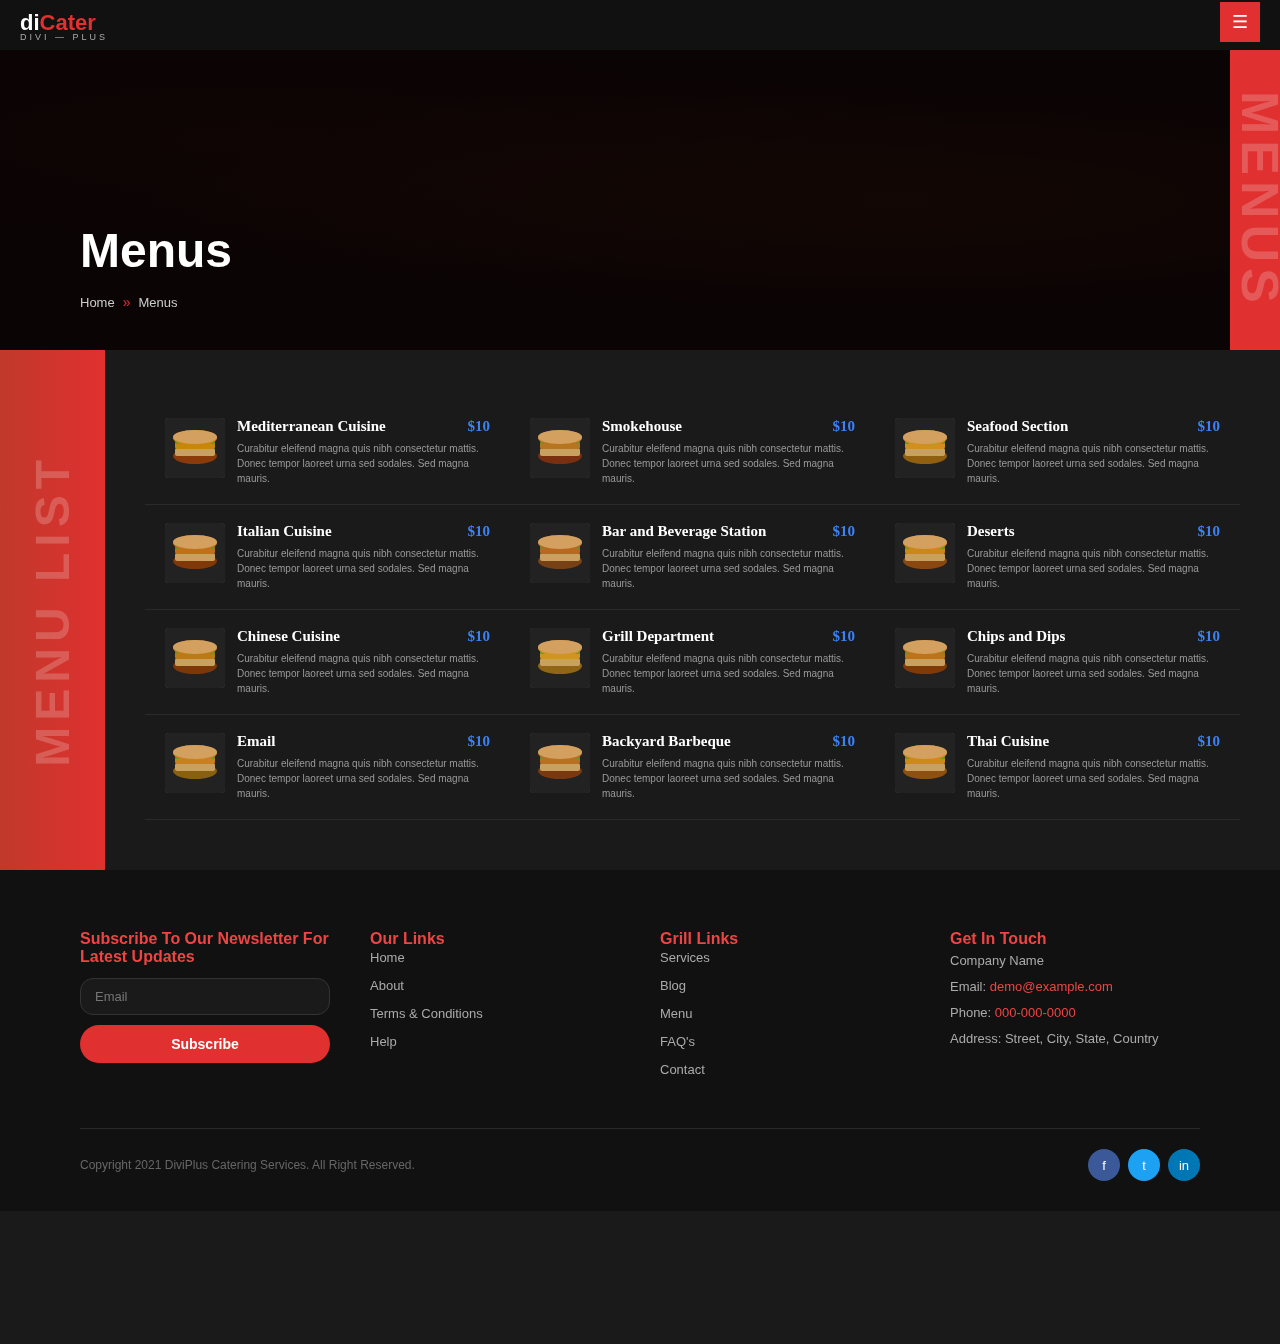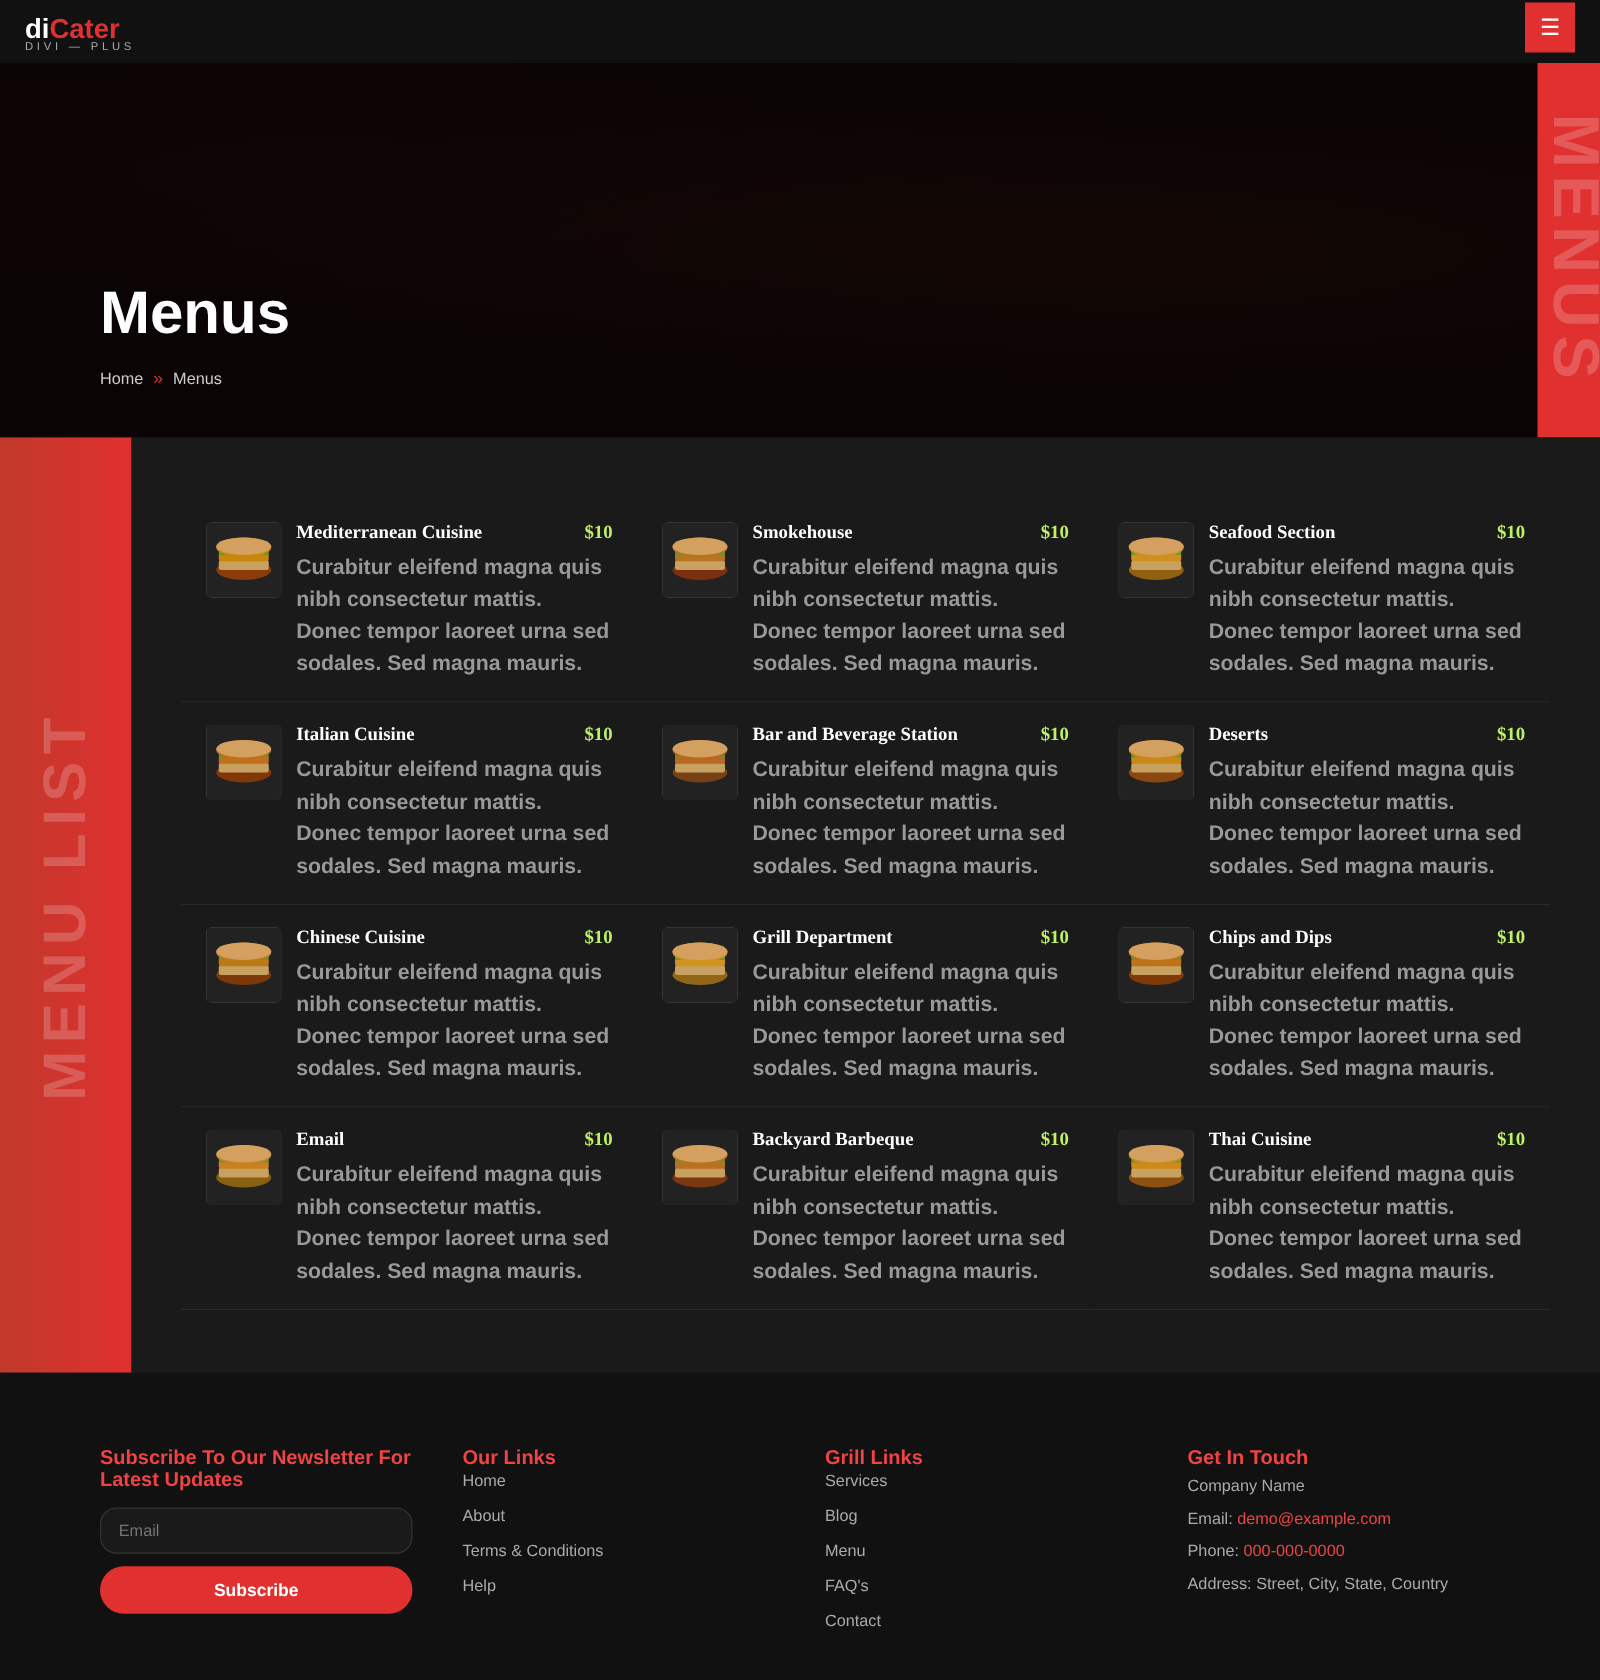--- a/index.html
+++ b/index.html
@@ -72,22 +72,22 @@
     }
     .menu-img {
       width: 60px; height: 60px; border-radius: 4px; flex-shrink: 0;
       background: #555; overflow: hidden; position: relative;
     }
     
     .burger-svg { width: 100%; height: 100%; }
     .menu-info { flex: 1; }
     .menu-title-row { display: flex; justify-content: space-between; align-items: flex-end; margin-bottom: 6px; font-family: Liberation Serif, serif; }
     .menu-name { font-size: 15px; font-weight: 700; color: #fff; }
-    .menu-price { font-size: 15px; font-weight: 700; color: #bef264; }
-    .menu-desc { font-size: 17px; color: #999; line-height: 1.5; font-weight: bold; }
+    .menu-price { font-size: 15px; font-weight: 700; color: #3b82f6; }
+    .menu-desc { font-size: 10px; color: #999; line-height: 1.5; }
 
     
     .footer { background: #111; padding: 60px 80px 30px; }
     .footer-grid {
       display: grid; grid-template-columns: 1fr 1fr 1fr 1fr; gap: 40px; margin-bottom: 40px;
     }
     .footer-col-title { font-size: 16px; font-weight: 700; color: #ef4444; margin-bottom: 0; }
     .email-input {
       width: 100%; padding: 10px 14px; background: #1a1a1a; border: 1px solid #333;
       color: #999; font-size: 13px; margin-top: 12px; outline: none; border-radius: 13px;

